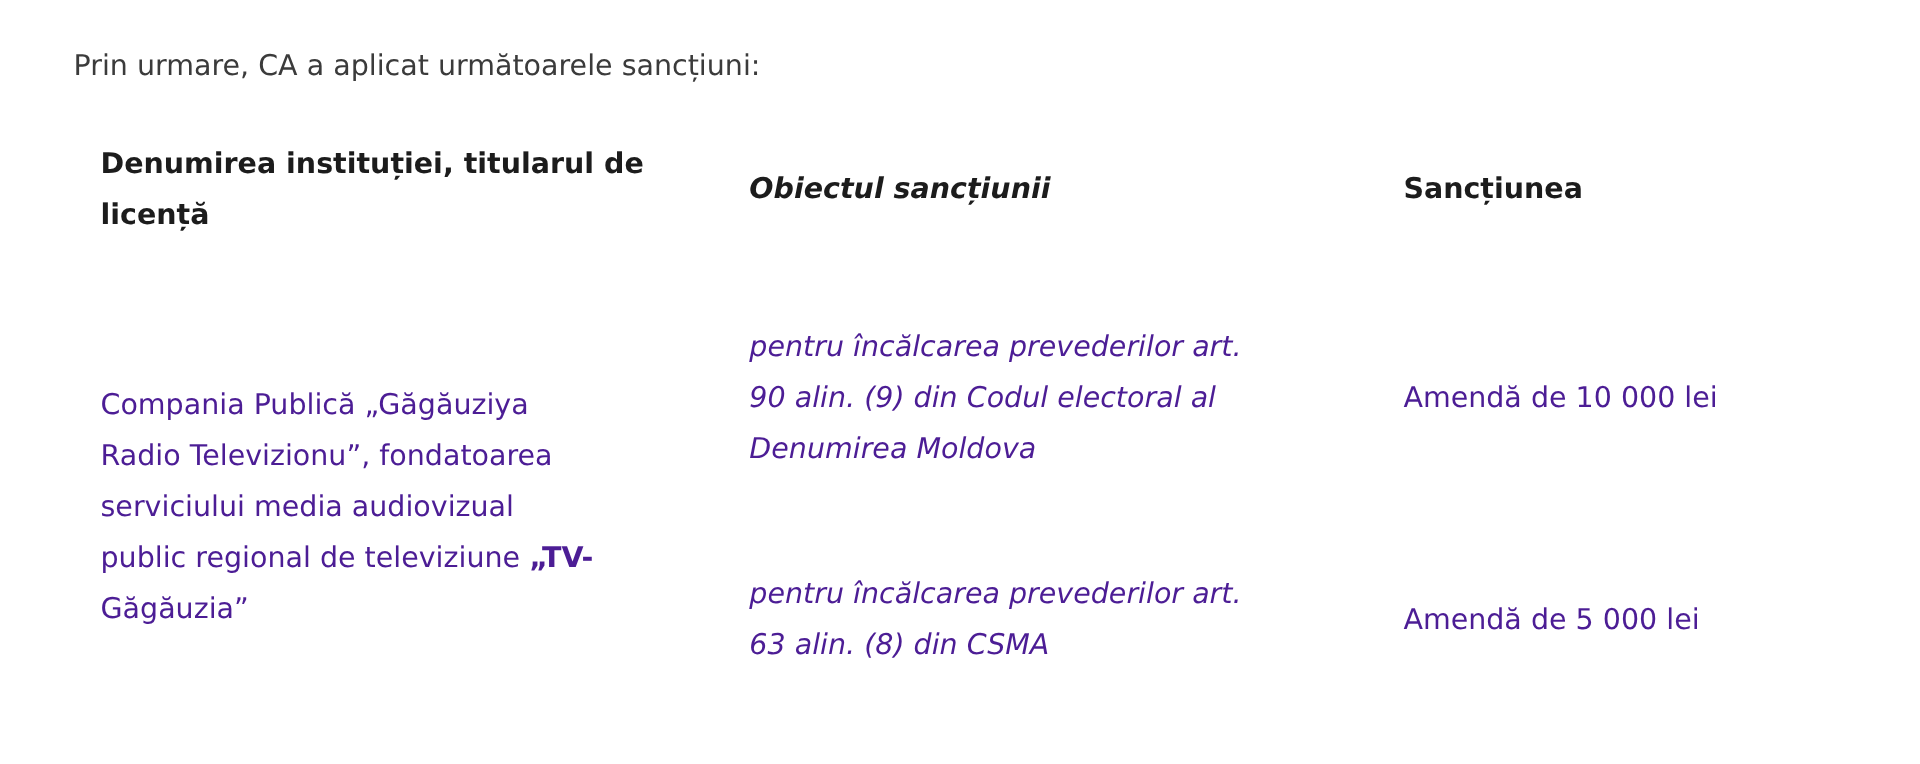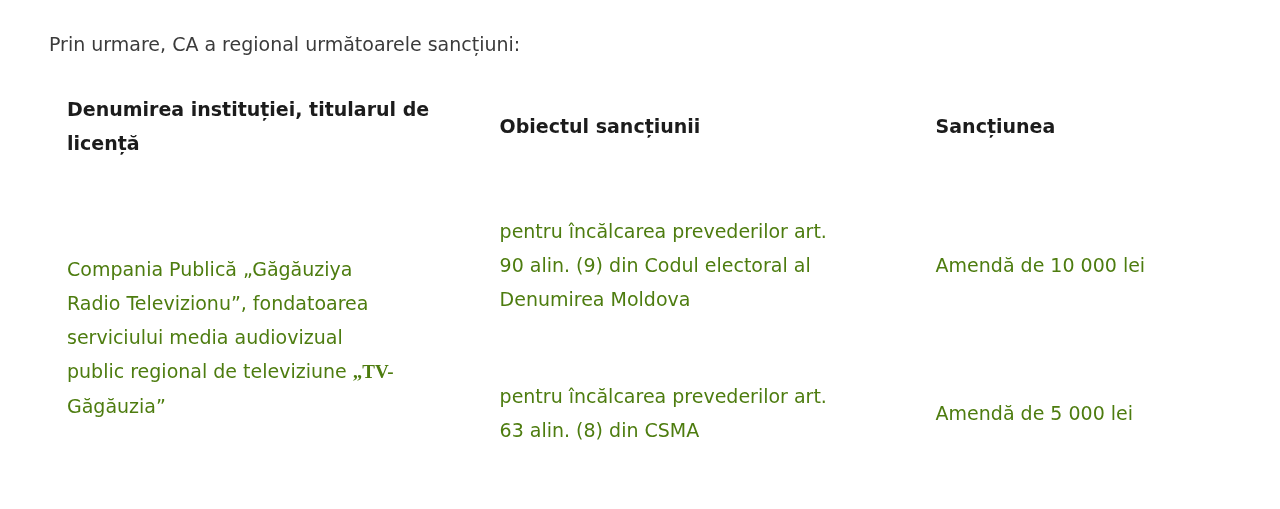--- a/index.html
+++ b/index.html
@@ -37,40 +37,40 @@
     vertical-align: middle;
     font-size: 19px;
     line-height: 34px;
   }
   .sanctions-table th {
     font-weight: 700;
     color: #1c1c1c;
   }
   .sanctions-table td {
     font-weight: 400;
-    color: #4d7c0f;
+    color: #4c1d95;
   }
   .col-institution { width: 440px; }
   .col-object     { width: 443px; }
   .col-sanction   { width: 300px; }
   tr.header-row th { height: 88px; }
   tr.data-row-1 td { height: 190px; }
   tr.data-row-2 td { height: 105px; }
   td.cell-institution {
     padding-top: 40px;
     padding-right: 30px;
   }
-  th.head-object, td.cell-object { padding-right: 55px; }
+  th.head-object, td.cell-object { padding-right: 55px; font-style: italic; }
 </style>
 </head>
 <body>
 
 <div class="page">
 
-  <p class="intro">Prin urmare, CA a regional următoarele sancțiuni:</p>
+  <p class="intro">Prin urmare, CA a aplicat următoarele sancțiuni:</p>
 
   <table class="sanctions-table">
     <colgroup>
       <col class="col-institution">
       <col class="col-object">
       <col class="col-sanction">
     </colgroup>
     <tbody>
       <tr class="header-row">
         <th class="head-institution">
@@ -79,21 +79,21 @@
           </th>
         <th class="head-object">Obiectul sancțiunii</th>
         <th class="head-sanction">Sancțiunea</th>
       </tr>
 
       <tr class="data-row-1">
         <td class="cell-institution" rowspan="2">
             <div><span>Compania Publică „Găgăuziya</span></div>
             <div><span>Radio Televizionu”, fondatoarea</span></div>
             <div><span>serviciului media audiovizual</span></div>
-            <div><span>public regional de televiziune </span><span style="font-weight: 700; font-family: Liberation Serif, serif;">„TV-</span></div>
+            <div><span>public regional de televiziune </span><span style="font-weight: 700;">„TV-</span></div>
             <div><span style="font-weight: 400;">Găgăuzia”</span></div>
           </td>
         <td class="cell-object">
             <div>pentru încălcarea prevederilor art.</div>
             <div>90 alin. (9) din Codul electoral al</div>
             <div>Denumirea Moldova</div>
           </td>
         <td class="cell-sanction">Amendă de 10 000 lei</td>
       </tr>
 

